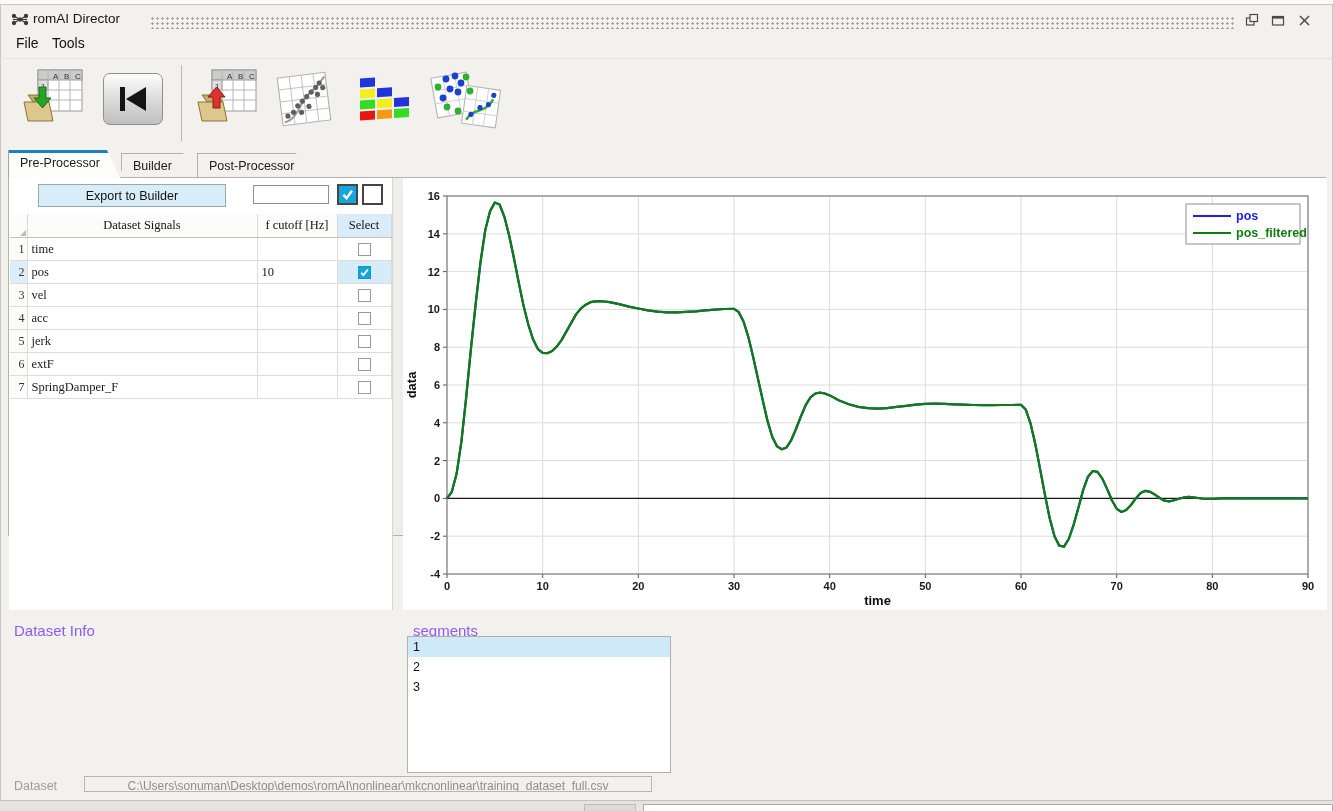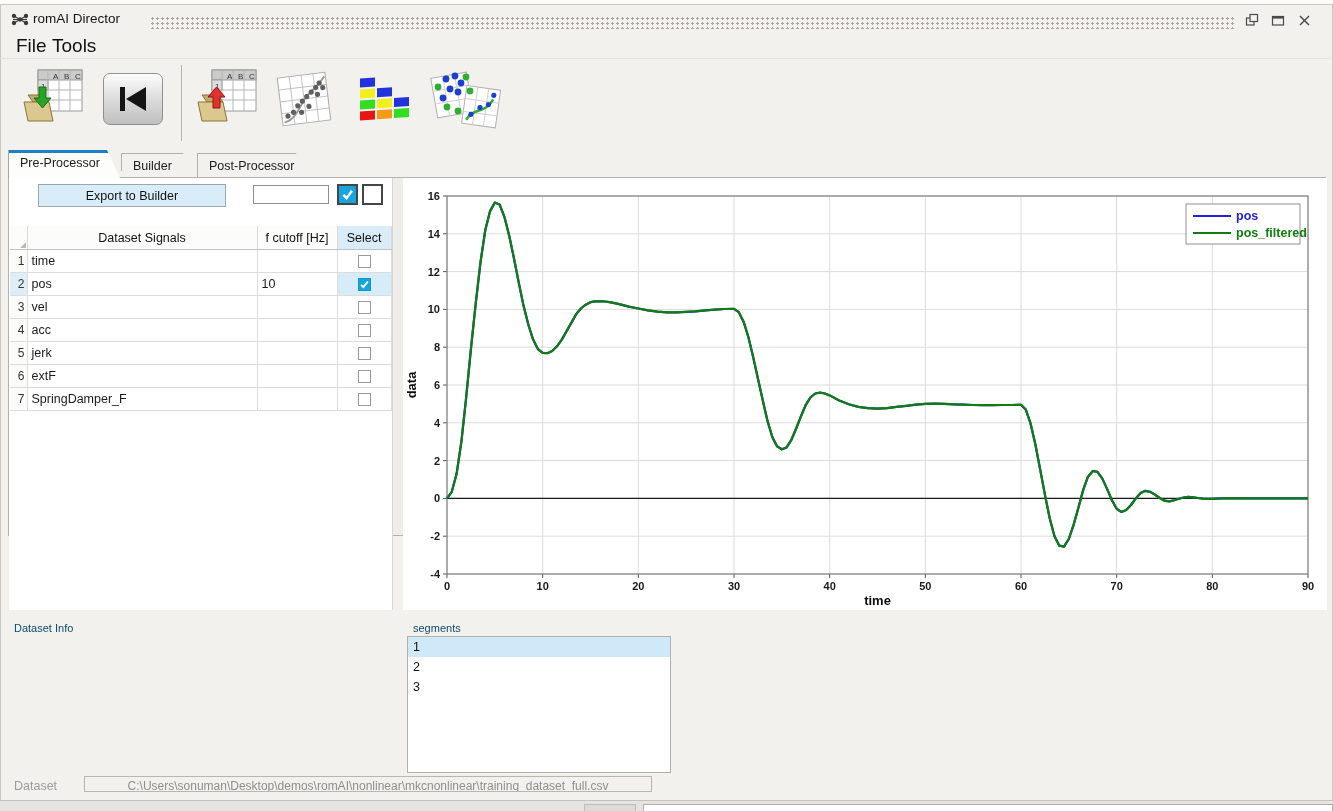--- a/index.html
+++ b/index.html
@@ -10,21 +10,21 @@
   #app{position:absolute;left:0;top:4px;width:1333px;height:796px;background:#f2f1ee;
        box-shadow:inset 1px 0 #c9c7c2, inset -1px 0 #c9c7c2, inset 0 1px #c9c7c2;}
   #titlebar{position:absolute;left:0;top:0;width:100%;height:28px;}
   #app-icon{position:absolute;left:11px;top:8px;}
   #win-title{position:absolute;left:33px;top:7px;font-size:13.5px;color:#151515;}
   #drag-dots{position:absolute;left:150px;top:12px;width:1086px;height:13px;
      background-image:radial-gradient(circle,#aaa7a1 1px,transparent 1.2px);background-size:5px 5px;}
   .winbtn{position:absolute;top:7px;width:20px;height:18px;display:flex;align-items:center;justify-content:center;cursor:pointer;}
   #btn-float{left:1242px}#btn-max{left:1268px}#btn-close{left:1294px}
   
-  .menu-item{position:absolute;top:29px;height:20px;font-size:19px;color:#111;padding:2px 4px;cursor:default;}
+  .menu-item{position:absolute;top:29px;height:20px;font-size:14px;color:#111;padding:2px 4px;cursor:default;}
   #menu-file{left:12px}#menu-tools{left:48px}
   
   #toolbar{position:absolute;left:0;top:54px;width:100%;height:92px;border-top:1px solid #e5e3df;}
   .tool{position:absolute;cursor:pointer;}
   #tool-sep{position:absolute;left:181px;top:6px;width:1px;height:76px;background:#b9b6b1;}
   #reset-btn{left:103px;top:14px;width:58px;height:50px;border:1px solid #8f8f8f;border-radius:7px;
      background:linear-gradient(#fdfdfd,#d9d9d9 55%,#bfbfbf);display:flex;align-items:center;justify-content:center;}
   
   .tab{position:absolute;box-sizing:border-box;font-size:12.5px;color:#1c1c1c;text-align:left;
        padding:6px 0 0 12px;clip-path:polygon(0 0,calc(100% - 13px) 0,100% 100%,0 100%);
@@ -38,41 +38,41 @@
   #left-pane{position:absolute;left:0;top:0;width:383px;height:432px;background:#fff;border-right:1px solid #d8d6d2;}
   #export-btn{position:absolute;left:29px;top:6px;width:188px;height:23px;background:#d9edf9;border:1px solid #9aa7ae;
       font-size:12.5px;font-family:"Liberation Sans",sans-serif;color:#111;cursor:pointer;}
   #filter-input{position:absolute;left:244px;top:7px;width:76px;height:19px;border:1px solid #8f8f8f;background:#fff;
       font-size:12px;font-family:"Liberation Sans",sans-serif;padding:0 3px;box-sizing:border-box;}
   .bigcb{position:absolute;top:6px;width:21px;height:21px;box-sizing:border-box;border:2px solid #454545;background:#fff;cursor:pointer;
       display:flex;align-items:center;justify-content:center;}
   .bigcb.checked{background:#16a5dc;border-color:#454545;}
   #cb-all{left:328px}#cb-none{left:353px}
   
-  #signals-table{position:absolute;left:1px;top:48px;border-collapse:collapse;table-layout:fixed;font-size:12.5px;}
+  #signals-table{position:absolute;left:1px;top:36px;border-collapse:collapse;table-layout:fixed;font-size:12.5px;font-family:Liberation Serif, serif;}
   #signals-table col.c0{width:17px}#signals-table col.c1{width:230px}#signals-table col.c2{width:80px}#signals-table col.c3{width:54px}
   #signals-table th{height:21px;font-weight:normal;background:#fcfcfb;border-bottom:1px solid #c2c2c2;border-right:1px solid #d9d9d9;
       text-align:center;font-size:12.5px;color:#111;position:relative;}
   #signals-table th.sel-h{background:#d9ecf8;}
   #signals-table td{height:22px;border-bottom:1px solid #dcdcdc;border-right:1px solid #dcdcdc;padding:0 4px;background:#fff;}
   #signals-table td.gutter{text-align:right;color:#333;padding:0 2px;background:#fbfbfa;font-size:12px;}
   #signals-table td.gutter.sel{background:#ddeef9;}
   #signals-table td.selcell{text-align:center;padding:0;}
   #signals-table td.selcell.sel{background:#d6ecf9;}
   .corner-tri{position:absolute;right:1px;bottom:1px;width:0;height:0;border-left:6px solid transparent;border-bottom:6px solid #b9b9b9;}
   .cb{display:inline-flex;width:13px;height:13px;box-sizing:border-box;border:1px solid #9a9a9a;background:#fff;
       vertical-align:middle;align-items:center;justify-content:center;cursor:pointer;}
   .cb.checked{background:#16a5dc;border-color:#1495c8;}
   
   #chart-pane{position:absolute;left:394px;top:0;width:924px;height:432px;background:#fff;}
   .tick{font:700 11px "Liberation Sans",sans-serif;fill:#1a1a1a;}
   .axlabel{font:700 13px "Liberation Sans",sans-serif;fill:#0d0d0d;}
   .legendtxt{font:600 12.5px "Liberation Sans",sans-serif;}
   
-  .section-label{position:absolute;font-size:11px;color:#0c4a6e;}
+  .section-label{position:absolute;font-size:15px;color:#8b5cf6;}
   #dsinfo-label{left:14px;top:618px;}
   #segments-label{left:413px;top:618px;}
   #dsinfo-box{position:absolute;left:10px;top:633px;width:382px;height:131px;background:#eceae7;border:1px solid #c9c6c1;box-sizing:border-box;}
   #dsinfo-text{padding:7px 8px;font-size:12.5px;color:#222;}
   #segments-list{position:absolute;left:407px;top:632px;width:264px;height:137px;background:#fff;border:1px solid #b3b0ab;box-sizing:border-box;overflow:hidden;}
   .seg-item{height:20px;line-height:20px;padding-left:5px;font-size:12.5px;color:#111;cursor:pointer;}
   .seg-item.selected{background:#cfe9f8;}
   #dataset-label{position:absolute;left:14px;top:775px;font-size:12.5px;color:#9b9b9b;}
   #dataset-path{position:absolute;left:84px;top:772px;width:568px;height:16px;border:1px solid #b9b6b1;box-sizing:border-box;
       font-size:12px;color:#8e8e8e;text-align:center;line-height:19px;background:#f2f1ee;

